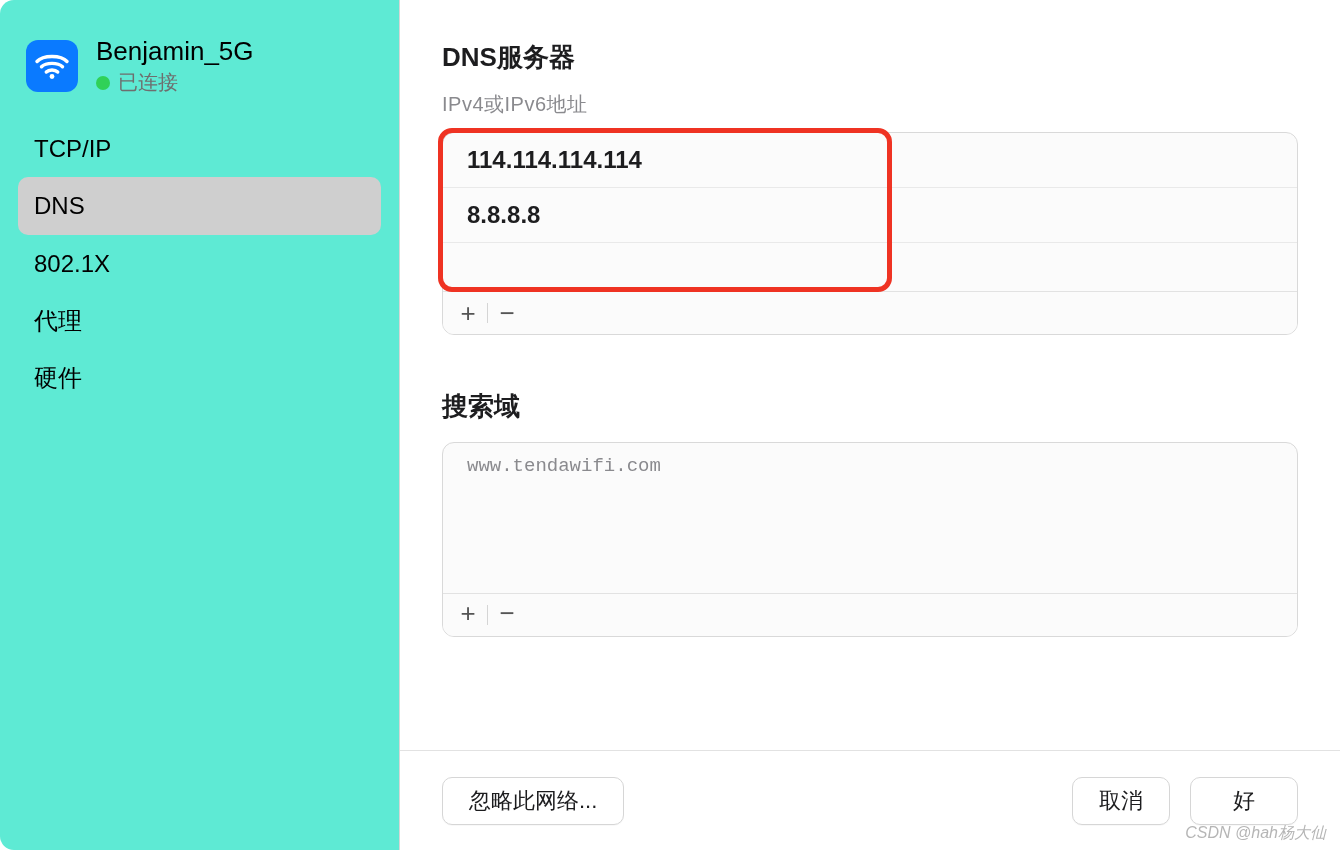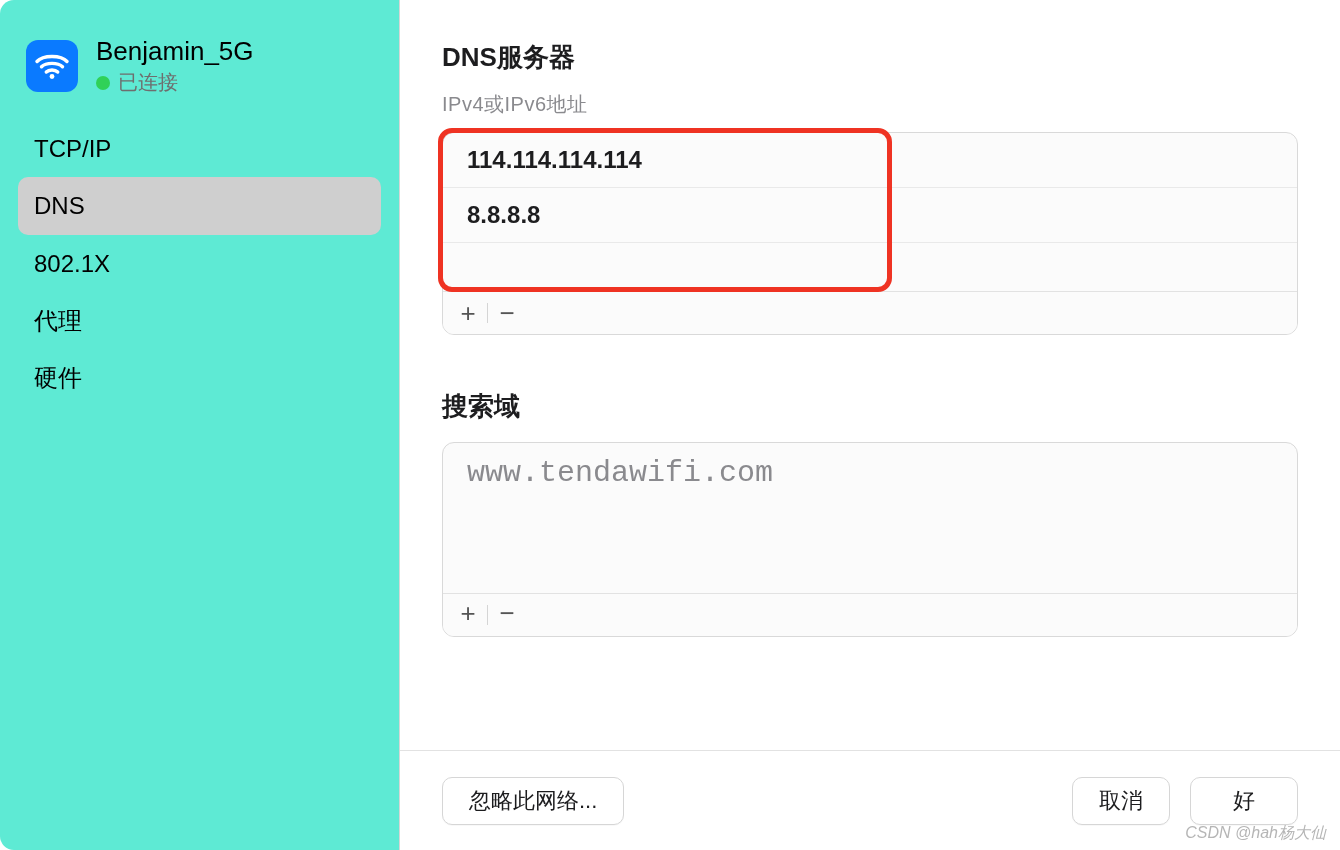--- a/index.html
+++ b/index.html
@@ -86,21 +86,21 @@
   .list-row {
     font-size: 24px;
     color: #1d1d1f;
     padding: 12px 24px;
     border-bottom: 1px solid #e9e9e9;
     line-height: 1.25;
   }
   .list-row:last-child { border-bottom: none; }
   .search-rows { min-height: 150px; }
   .search-row {
-    font-size: 30px;
+    font-size: 19px;
     color: #8a8a8e;
     padding: 12px 24px;
     line-height: 1.25;
   }
 
   .list-footer {
     border-top: 1px solid #e2e2e2;
     background: #fbfbfb;
     padding: 4px 8px;
     display: flex; align-items: center;

